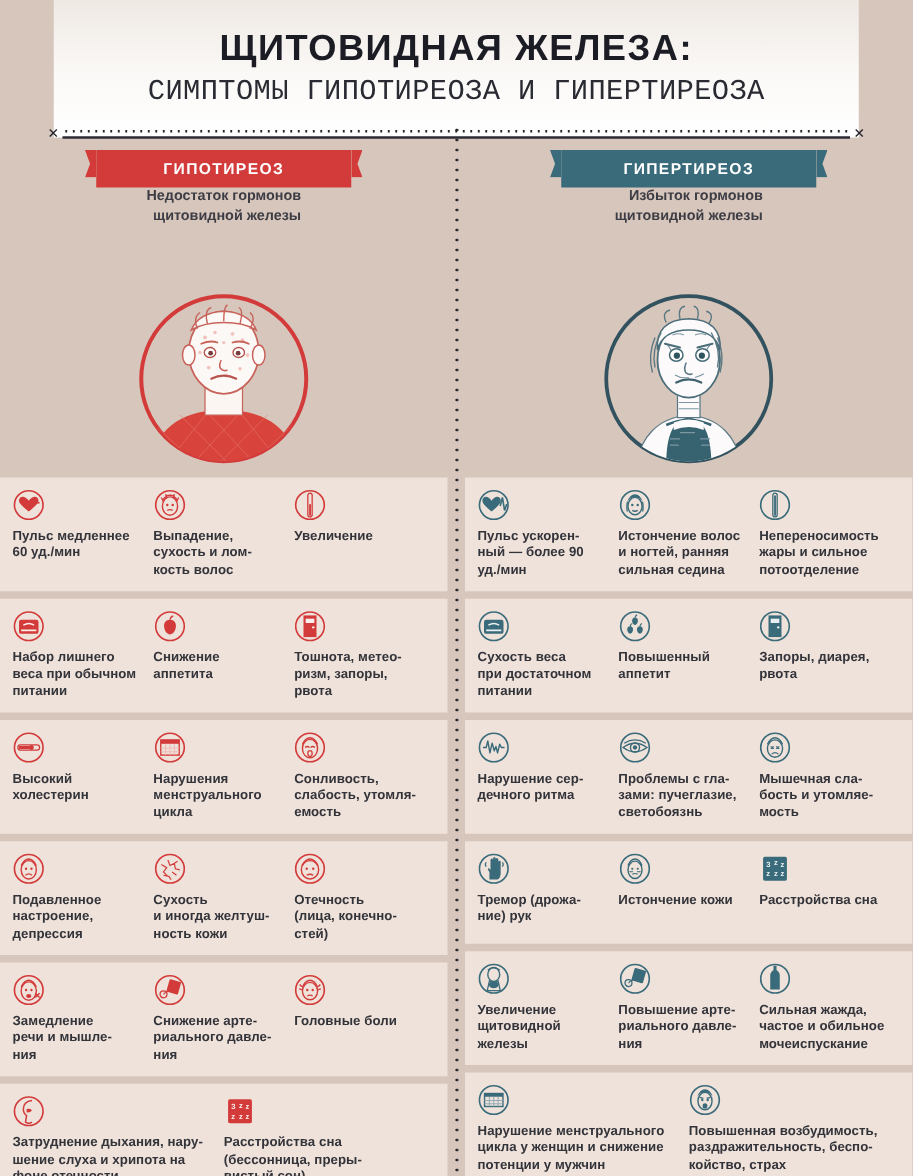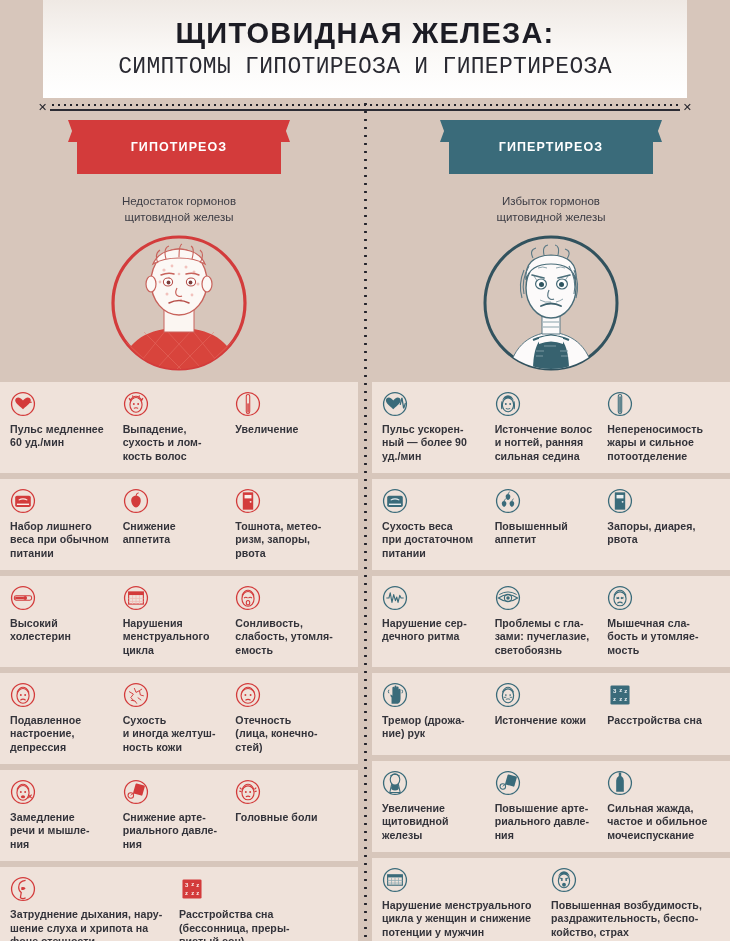--- a/index.html
+++ b/index.html
@@ -7,21 +7,21 @@
     width:730px;height:941px;
     background:#d7c6bb;
     font-family:"Liberation Sans","DejaVu Sans",sans-serif;
     overflow:hidden;
     position:relative;
     color:#3a3a3a;
   }
 
   
   .header{
-    position:absolute;left:43px;top:0;width:644px;height:98px;
+    position:absolute;left:43px;top:0;width:644px;height:110px;
     background:linear-gradient(180deg,#efe9e4 0%,#fbf9f7 55%,#ffffff 100%);
     display:flex;flex-direction:column;align-items:center;justify-content:center;
     box-sizing:border-box;
   }
   .title-main{
     font-weight:bold;font-size:29px;letter-spacing:1.2px;color:#1c1c24;
     line-height:1.05;white-space:nowrap;
   }
   .title-sub{
     font-family:Liberation Mono, monospace;
@@ -51,36 +51,36 @@
     background-size:3px 8px;background-repeat:repeat-y;
   }
 
   
   .col{position:absolute;top:120px;width:358px;}
   .col.left{left:0px;}
   .col.right{left:372px;}
 
   .ribbon-row{height:110px;display:flex;flex-direction:column;align-items:center;}
   .ribbon{
-    position:relative;height:22px;min-width:152px;padding:16px 26px;
+    position:relative;height:22px;min-width:152px;padding:4px 26px;
     display:flex;align-items:center;justify-content:center;
     color:#fff;font-weight:bold;font-size:12.5px;letter-spacing:1.1px;
   }
   .ribbon.hypo{background:#d33b3b;}
   .ribbon.hyper{background:#3a6b7a;}
   .ribbon::before,.ribbon::after{
     content:"";position:absolute;top:0;width:9px;height:22px;
   }
   .ribbon.hypo::before{left:-9px;background:#d33b3b;clip-path:polygon(0 0,100% 0,100% 100%,0 100%,45% 50%);}
   .ribbon.hypo::after{right:-9px;background:#d33b3b;clip-path:polygon(0 0,100% 0,55% 50%,100% 100%,0 100%);}
   .ribbon.hyper::before{left:-9px;background:#3a6b7a;clip-path:polygon(0 0,100% 0,100% 100%,0 100%,45% 50%);}
   .ribbon.hyper::after{right:-9px;background:#3a6b7a;clip-path:polygon(0 0,100% 0,55% 50%,100% 100%,0 100%);}
 
   .ribbon-sub{
-    margin-top:20px;text-align:center;font-size:11.5px;font-weight:normal;
+    margin-top:0;text-align:right;font-size:11.5px;font-weight:bold;
     color:#3d3d45;line-height:1.35;
   }
 
   .portrait-wrap{height:152px;display:flex;align-items:flex-start;justify-content:center;}
 
   
   .cards{display:flex;flex-direction:column;gap:6px;}
   .card{
     background:#efe2da;
     padding:9px 10px 10px 10px;

